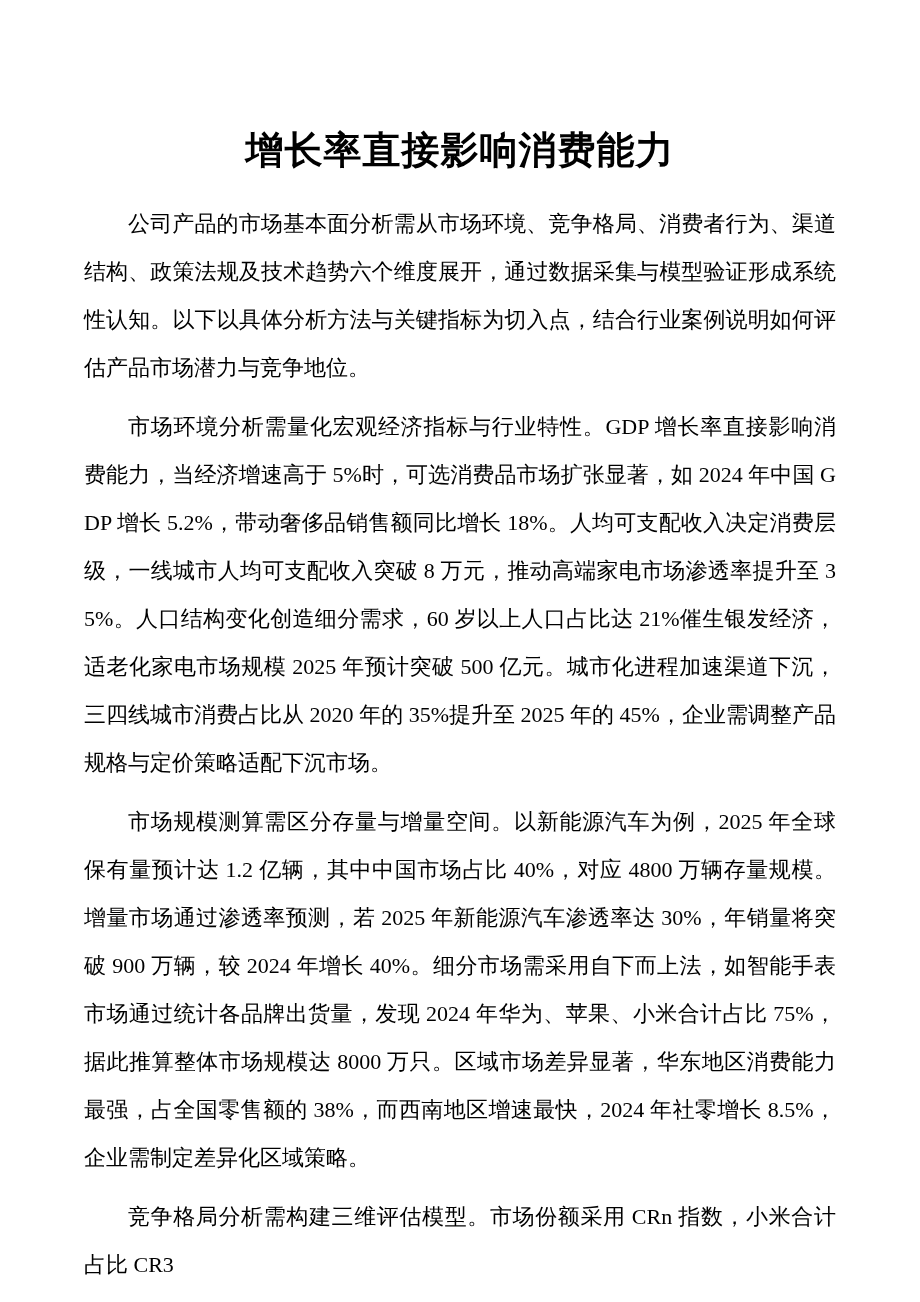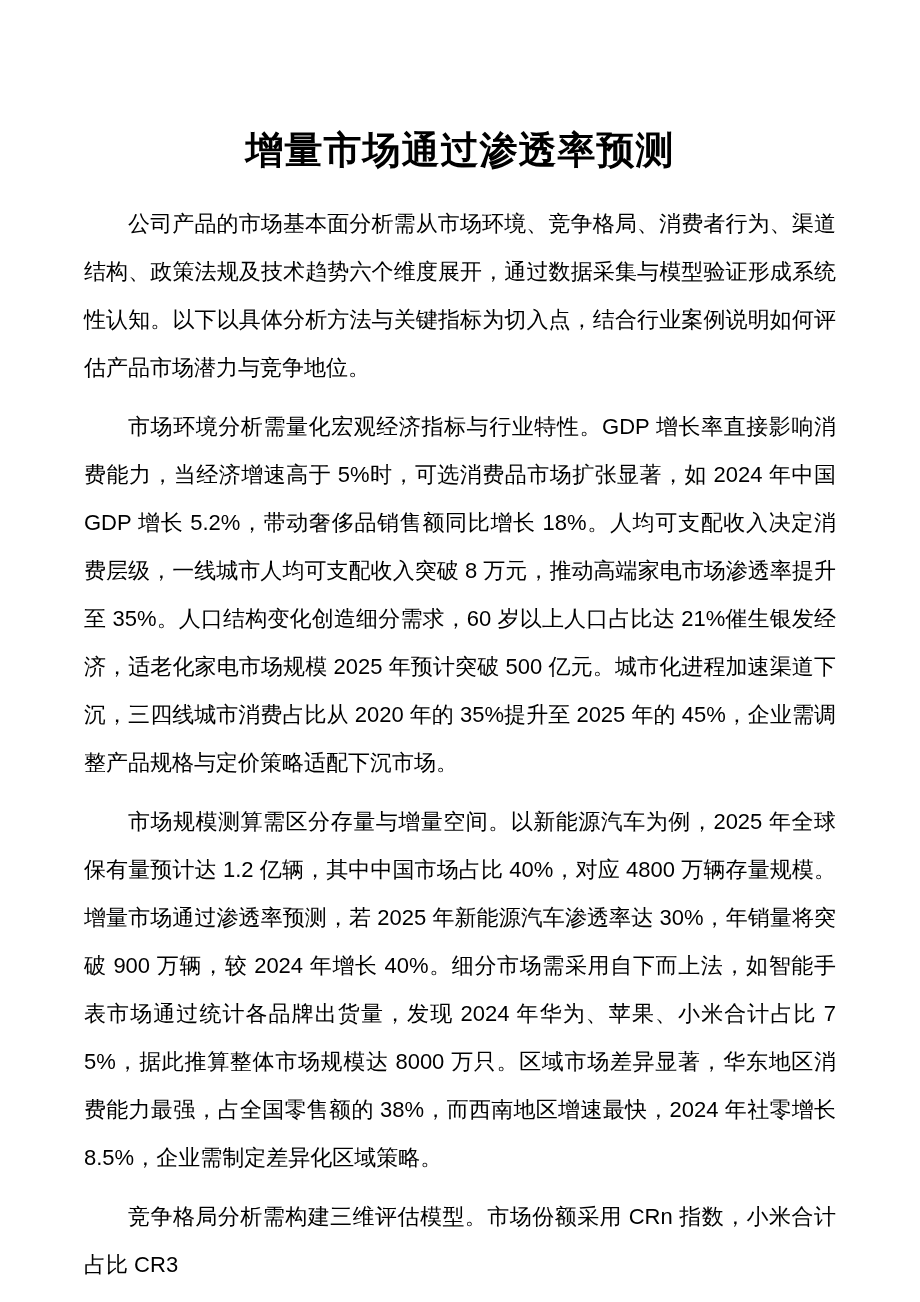--- a/index.html
+++ b/index.html
@@ -25,35 +25,35 @@
     font-family: "DejaVu Sans", "Liberation Sans", sans-serif;
     font-weight: 900;
     font-size: 38px;
     line-height: 44px;
     text-align: center;
     margin: 0 0 28px 0;
     letter-spacing: 1px;
     color: #000000;
   }
   .para {
-    font-family: Liberation Sans, sans-serif;
+    font-family: Liberation Serif, serif;
     font-size: 22px;
     line-height: 48px;
     margin: 0 0 11px 0;
     text-indent: 44px;
     text-align: justify;
     color: #000000;
     word-break: break-all;
   }
 </style>
 </head>
 <body>
 
 <div class="page">
-  <h1 class="title">增量市场通过渗透率预测</h1>
+  <h1 class="title">增长率直接影响消费能力</h1>
 
   <p class="para">公司产品的市场基本面分析需从市场环境、竞争格局、消费者行为、渠道结构、政策法规及技术趋势六个维度展开，通过数据采集与模型验证形成系统性认知。以下以具体分析方法与关键指标为切入点，结合行业案例说明如何评估产品市场潜力与竞争地位。</p>
 
   <p class="para">市场环境分析需量化宏观经济指标与行业特性。GDP 增长率直接影响消费能力，当经济增速高于 5%时，可选消费品市场扩张显著，如 2024 年中国 GDP 增长 5.2%，带动奢侈品销售额同比增长 18%。人均可支配收入决定消费层级，一线城市人均可支配收入突破 8 万元，推动高端家电市场渗透率提升至 35%。人口结构变化创造细分需求，60 岁以上人口占比达 21%催生银发经济，适老化家电市场规模 2025 年预计突破 500 亿元。城市化进程加速渠道下沉，三四线城市消费占比从 2020 年的 35%提升至 2025 年的 45%，企业需调整产品规格与定价策略适配下沉市场。</p>
 
   <p class="para">市场规模测算需区分存量与增量空间。以新能源汽车为例，2025 年全球保有量预计达 1.2 亿辆，其中中国市场占比 40%，对应 4800 万辆存量规模。增量市场通过渗透率预测，若 2025 年新能源汽车渗透率达 30%，年销量将突破 900 万辆，较 2024 年增长 40%。细分市场需采用自下而上法，如智能手表市场通过统计各品牌出货量，发现 2024 年华为、苹果、小米合计占比 75%，据此推算整体市场规模达 8000 万只。区域市场差异显著，华东地区消费能力最强，占全国零售额的 38%，而西南地区增速最快，2024 年社零增长 8.5%，企业需制定差异化区域策略。</p>
 
   <p class="para">竞争格局分析需构建三维评估模型。市场份额采用 CRn 指数，小米合计占比 CR3</p>
 </div>
 

